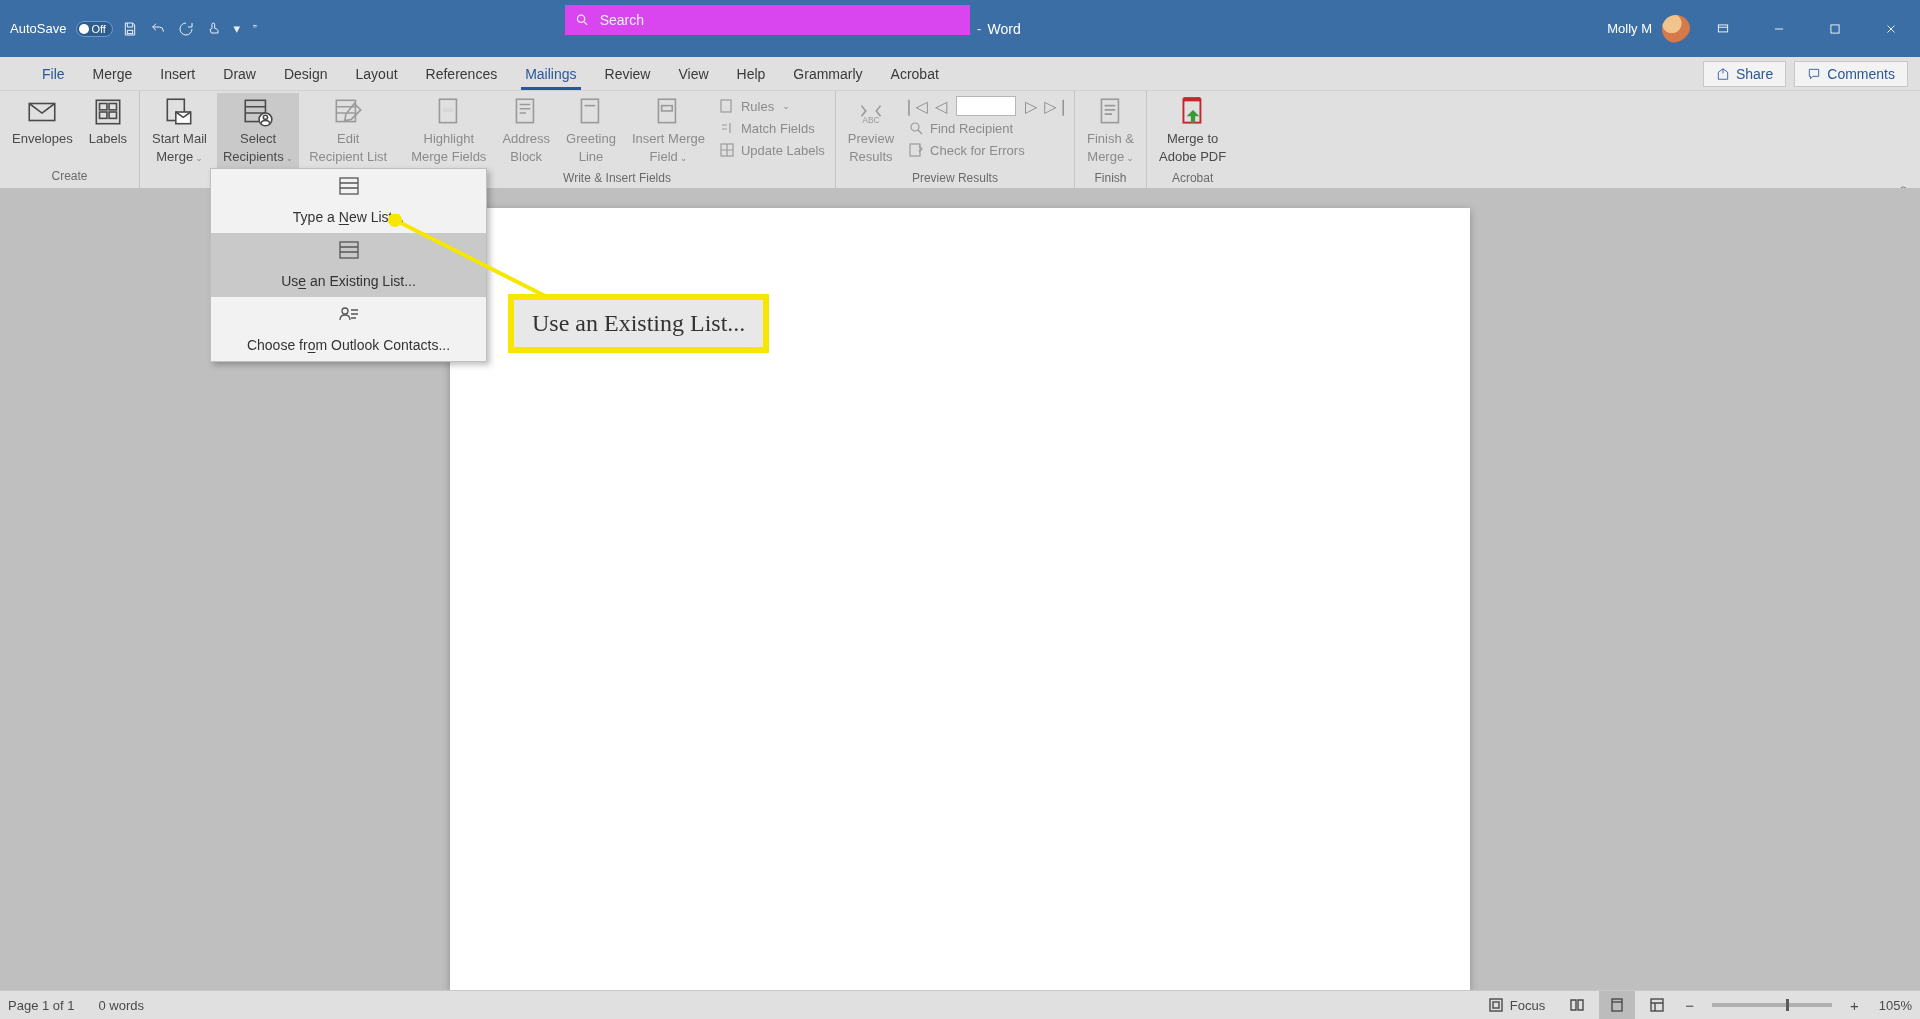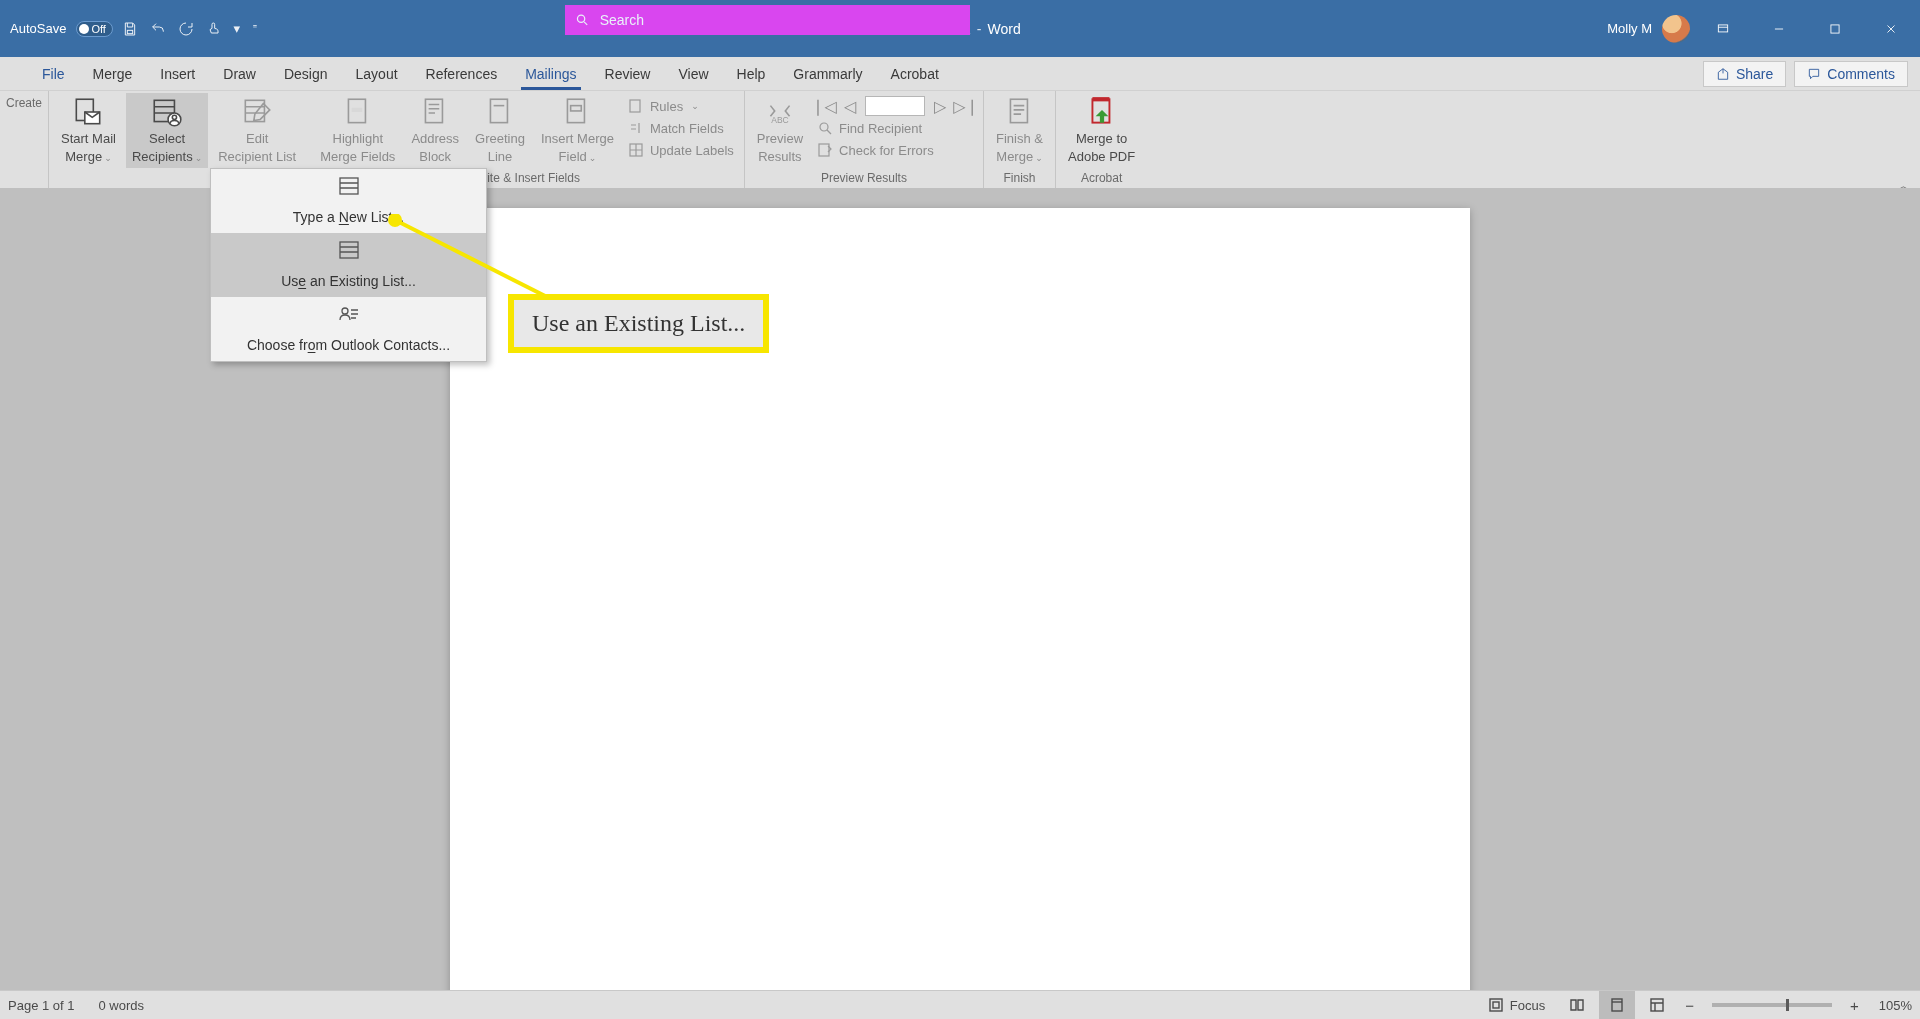--- a/index.html
+++ b/index.html
@@ -188,20 +188,43 @@
           <path d="M4 4h16v12H10l-4 4V16H4z"></path>
         </svg>
         <span>Comments</span>
       </div>
   </div>
 </div>
 
 <div class="ribbon">
 
   <div class="group">
+    <div class="group-body">
+      <div class="bigbtn">
+        <span class="ic">
+            <svg viewBox="0 0 32 32" fill="none" stroke="#4a4a4a" stroke-width="1.5">
+              <rect x="4" y="8" width="24" height="16"></rect>
+              <path d="M4 8l12 9 12-9"></path>
+            </svg>
+          </span>
+        <span>Envelopes</span>
+      </div>
+      <div class="bigbtn">
+        <span class="ic">
+            <svg viewBox="0 0 32 32" fill="none" stroke="#4a4a4a" stroke-width="1.5">
+              <rect x="5" y="5" width="22" height="22"></rect>
+              <rect x="8" y="8" width="7" height="6"></rect>
+              <rect x="17" y="8" width="7" height="6"></rect>
+              <rect x="8" y="16" width="7" height="6"></rect>
+              <rect x="17" y="16" width="7" height="6"></rect>
+            </svg>
+          </span>
+        <span>Labels</span>
+      </div>
+    </div>
     <div class="group-label">Create</div>
   </div>
 
   <div class="group" style="border-right:none">
     <div class="group-body">
       <div class="bigbtn">
         <span class="ic">
             <svg viewBox="0 0 32 32" fill="none" stroke="#4a4a4a" stroke-width="1.5">
               <rect x="5" y="4" width="16" height="20"></rect>
               <rect x="13" y="16" width="14" height="11" fill="#fff"></rect>

